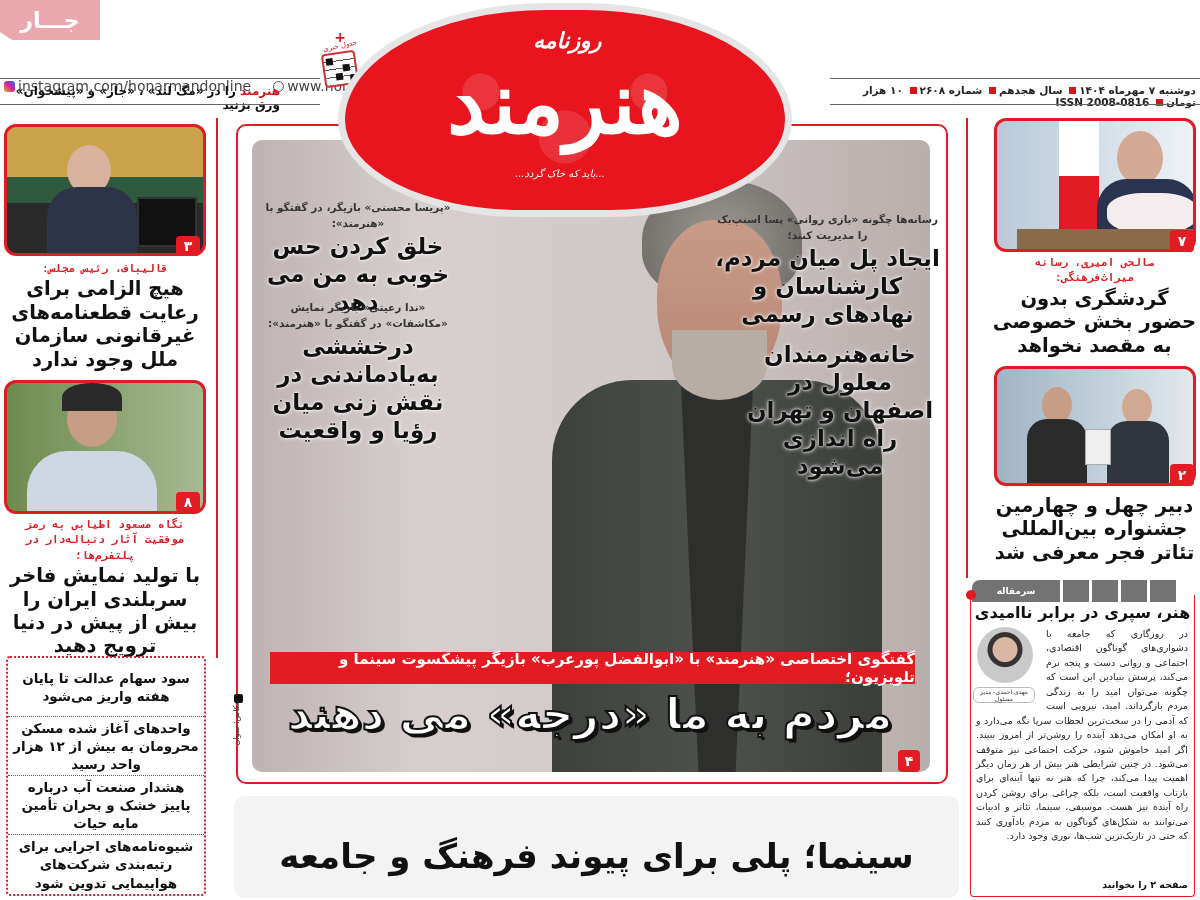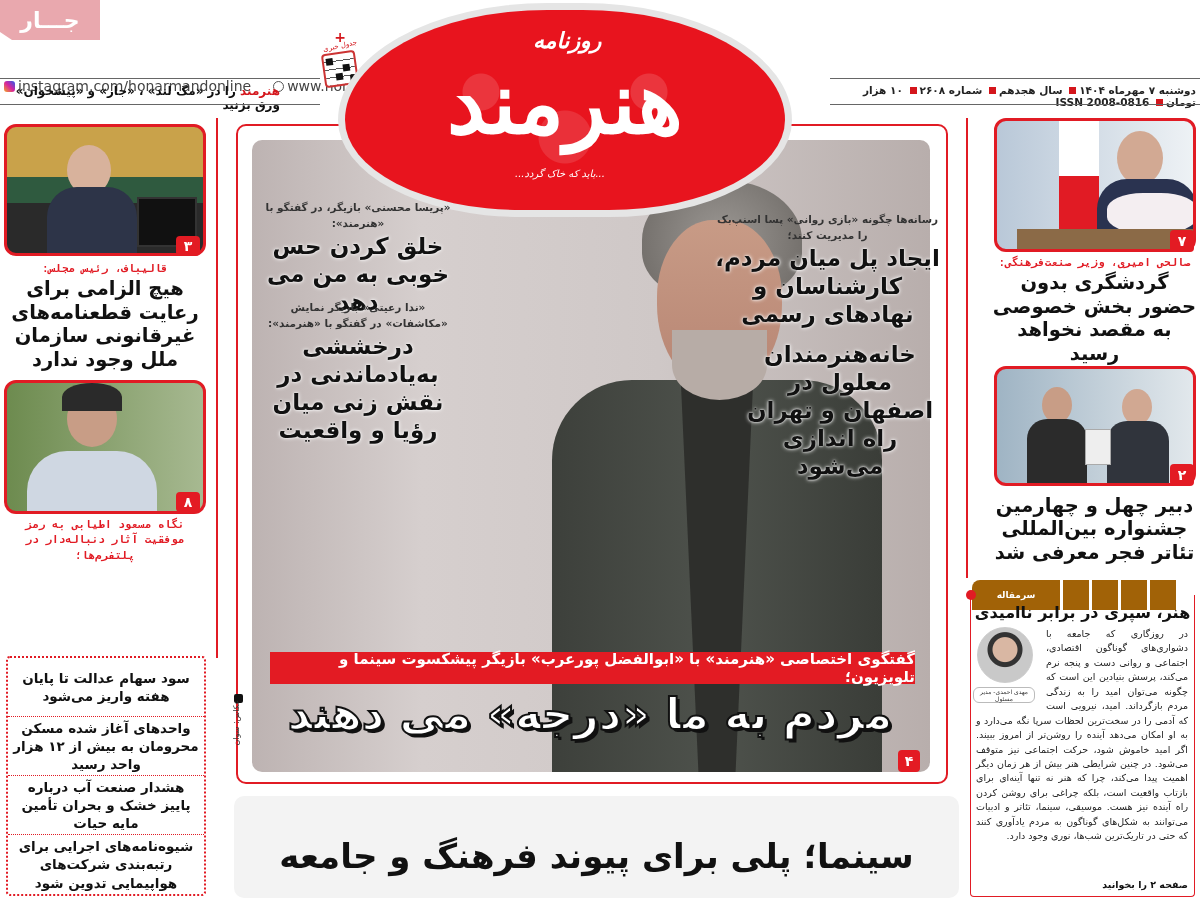--- a/index.html
+++ b/index.html
@@ -79,21 +79,21 @@
   .side-story .kicker { font-size: 11px; font-weight: bold; color: #e11b24; line-height: 1.4; font-family: Liberation Mono, monospace; }
   .side-story .head { font-size: 19.5px; font-weight: bold; line-height: 1.2; color: #111; }
 
   
   .briefs { position: absolute; left: 6px; top: 656px; width: 200px; height: 240px; border: 2px dotted #e11b24; border-radius: 4px; }
   .brief { direction: rtl; text-align: center; font-size: 13.5px; font-weight: bold; line-height: 1.35; padding: 5px 4px; border-bottom: 1.5px dotted #e11b24; height: 59px; display: flex; align-items: center; justify-content: center; }
   .brief:last-child { border-bottom: none; }
 
   
   .editorial-tabs { position: absolute; right: 8px; top: 580px; width: 220px; height: 18px; display: flex; gap: 3px; }
-  .editorial-tabs .tab { background: #a16207; height: 30px; width: 26px; }
+  .editorial-tabs .tab { background: #737373; height: 22px; width: 26px; }
   .editorial-tabs .tab.label { width: 88px; color: #fff; font-size: 9px; font-weight: bold; display: flex; align-items: center; justify-content: center; border-radius: 8px 0 0 0; }
   .editorial { position: absolute; left: 970px; top: 595px; width: 225px; height: 302px; border: 1.5px solid #e11b24; border-top: none; border-radius: 0 0 4px 4px; }
   .editorial .dot { position: absolute; left: -5px; top: -5px; width: 10px; height: 10px; border-radius: 50%; background: #e11b24; }
   .editorial .title { position: absolute; top: 8px; width: 100%; text-align: center; direction: rtl; font-size: 16px; font-weight: bold; }
   .editorial .avatar { position: absolute; left: 6px; top: 32px; width: 56px; height: 56px; border-radius: 50%; background: radial-gradient(circle at 50% 40%,#d9b7a3 0 12px,#333 13px 17px,#c9c9c9 18px); border: 1px solid #ccc; }
   .editorial .caption { position: absolute; left: 2px; top: 92px; width: 62px; font-size: 6px; color: #333; direction: rtl; text-align: center; border: 1px solid #bbb; border-radius: 6px; }
   .editorial .body { position: absolute; right: 6px; top: 32px; width: 212px; font-size: 9.5px; line-height: 1.52; direction: rtl; text-align: justify; color: #222; }
   .editorial .body .float-gap { float: left; width: 70px; height: 78px; }
   .editorial .more { position: absolute; right: 6px; bottom: 6px; font-size: 9.5px; font-weight: bold; direction: rtl; }
 </style>
@@ -192,39 +192,40 @@
 </div>
 
 <div class="photo" style="left:4px;top:380px;width:202px;height:134px;background:linear-gradient(90deg,#6d8b4f,#a7b991)">
   <div style="position:absolute;left:60px;top:8px;width:50px;height:56px;border-radius:50%;background:#c89d86"></div>
   <div style="position:absolute;left:55px;top:0;width:60px;height:28px;border-radius:50% 50% 0 0;background:#2a2a2a"></div>
   <div style="position:absolute;left:20px;top:68px;width:130px;height:70px;background:#cfd7e2;border-radius:40px 40px 0 0"></div>
 </div>
 <div class="page-badge" style="left:176px;top:492px;width:24px;height:20px;font-size:14px">۸</div>
 <div class="side-story" style="left:4px;top:518px;width:202px">
   <div class="kicker">نگاه مسعود اطیابی به رمز موفقیت آثار دنباله‌دار در پلتفرم‌ها؛</div>
+  <div class="head">با تولید نمایش فاخر سربلندی ایران را بیش از پیش در دنیا ترویج دهید</div>
 </div>
 
 <div class="briefs">
   <div class="brief">سود سهام عدالت تا پایان هفته واریز می‌شود</div>
   <div class="brief">واحدهای آغاز شده مسکن محرومان به بیش از ۱۲ هزار واحد رسید</div>
   <div class="brief">هشدار صنعت آب درباره پاییز خشک و بحران تأمین مایه حیات</div>
   <div class="brief">شیوه‌نامه‌های اجرایی برای رتبه‌بندی شرکت‌های هواپیمایی تدوین شود</div>
 </div>
 
 <div class="photo" style="left:994px;top:118px;width:202px;height:134px;background:linear-gradient(90deg,#b9c8d8,#eef2f5)">
   <div style="position:absolute;left:62px;top:0;width:40px;height:110px;background:linear-gradient(#fff 0 50%,#e11b24 50%)"></div>
   <div style="position:absolute;left:120px;top:10px;width:46px;height:54px;border-radius:50%;background:#d2a993"></div>
   <div style="position:absolute;left:100px;top:58px;width:100px;height:80px;background:#2a3350;border-radius:30px 30px 0 0"></div>
   <div style="position:absolute;left:110px;top:72px;width:90px;height:40px;border-radius:40%;background:#f4eef1"></div>
   <div style="position:absolute;left:20px;top:108px;width:180px;height:26px;background:#8b6a47"></div>
 </div>
 <div class="page-badge" style="left:1170px;top:230px;width:24px;height:22px;font-size:14px">۷</div>
 <div class="side-story" style="left:992px;top:256px;width:205px">
-  <div class="kicker">صالحی امیری، وزیر صنعت‌فرهنگی:</div>
+  <div class="kicker">صالحی امیری، رسانه میراث‌فرهنگی:</div>
   <div class="head">گردشگری بدون حضور بخش خصوصی به مقصد نخواهد رسید</div>
 </div>
 
 <div class="photo" style="left:994px;top:366px;width:202px;height:120px;background:linear-gradient(90deg,#9fb4c4,#e2e8ec)">
   <div style="position:absolute;left:45px;top:18px;width:30px;height:36px;border-radius:50%;background:#c89d86"></div>
   <div style="position:absolute;left:30px;top:50px;width:60px;height:70px;background:#2b2b2b;border-radius:20px 20px 0 0"></div>
   <div style="position:absolute;left:125px;top:20px;width:30px;height:36px;border-radius:50%;background:#d1a892"></div>
   <div style="position:absolute;left:110px;top:52px;width:62px;height:68px;background:#30343c;border-radius:20px 20px 0 0"></div>
   <div style="position:absolute;left:88px;top:60px;width:26px;height:36px;background:#eee;border:1px solid #aaa"></div>
 </div>

